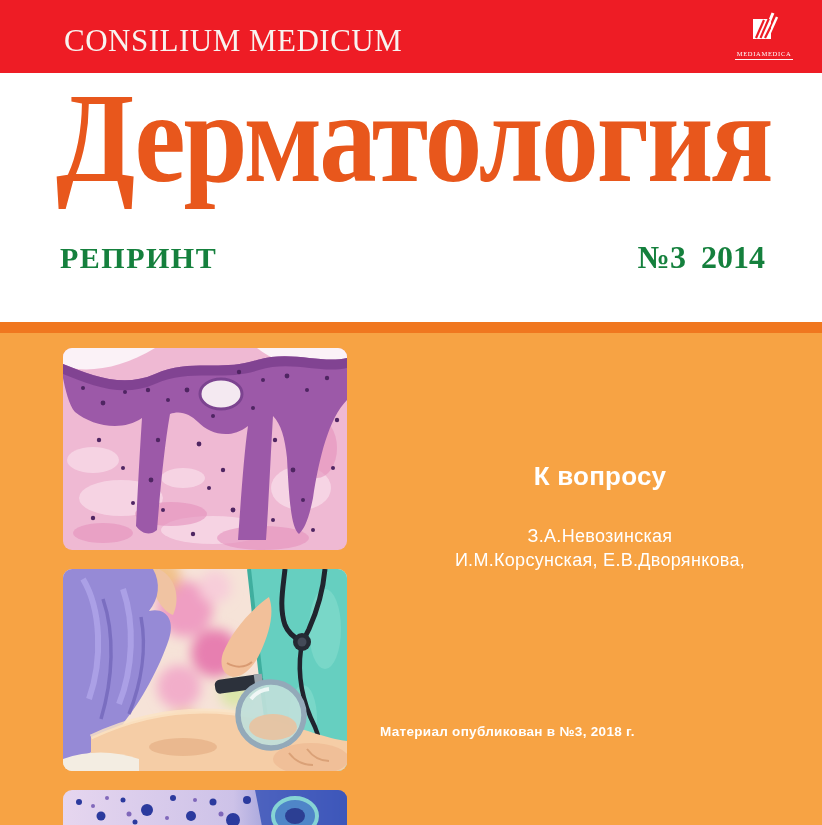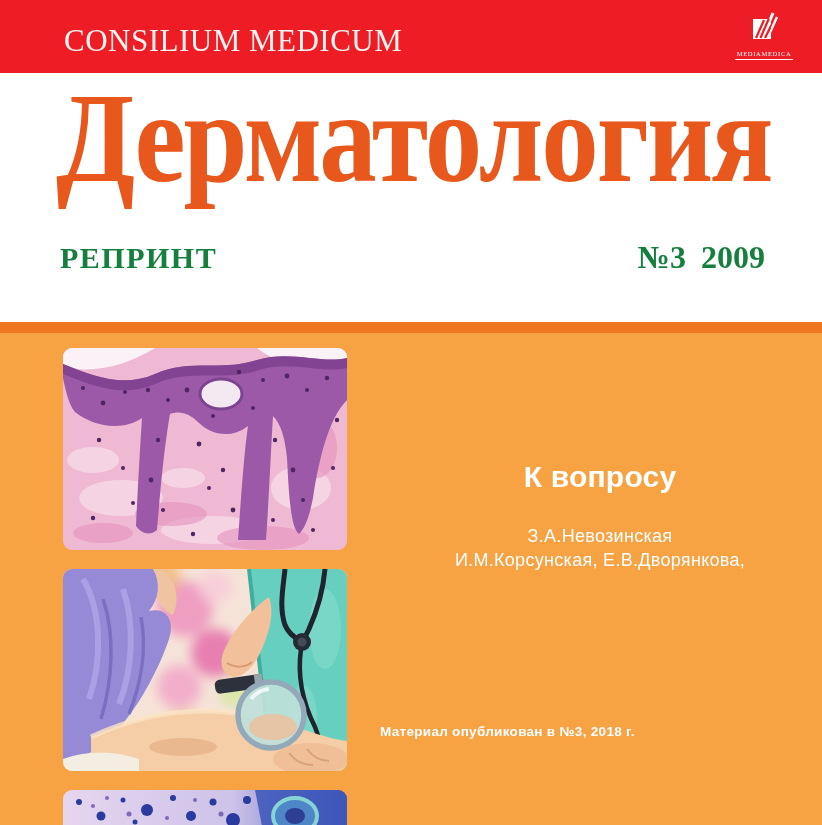--- a/index.html
+++ b/index.html
@@ -41,21 +41,21 @@
   
   .stripe{position:absolute;left:0;top:322px;width:822px;height:11px;background:#f0771f;}
   .orange-area{position:absolute;left:0;top:333px;width:822px;height:492px;background:#f7a344;}
   
   .photos{position:absolute;left:63px;top:348px;width:284px;}
   .photo{margin:0;border-radius:9px;overflow:hidden;display:block;line-height:0;}
   .photo + .photo{margin-top:19px;}
   .photo svg{display:block;}
   
   .article{position:absolute;left:380px;top:456px;width:440px;text-align:center;color:#ffffff;}
-  .article-title-line{font-size:30px;line-height:41px;font-weight:bold;letter-spacing:.2px;}
+  .article-title-line{font-size:26px;line-height:41px;font-weight:bold;letter-spacing:.2px;}
   .authors{margin-top:27px;font-size:18px;line-height:24px;letter-spacing:.3px;}
   .pub-note{
     position:absolute;left:380px;top:724px;width:440px;
     color:#ffffff;font-size:13.5px;font-weight:bold;letter-spacing:.3px;
   }
 </style>
 </head>
 <body>
 
 <div class="page">
@@ -81,21 +81,21 @@
       <span class="logo-text">MEDIAMEDICA</span>
     </div>
   </header>
 
   <section class="white-band">
     <h1 class="journal-title">Дерматология</h1>
     <div class="issue-row">
       <span class="edition-label">РЕПРИНТ</span>
       <span class="issue-group">
         <span>№3</span>
-        <span>2009</span>
+        <span>2014</span>
       </span>
     </div>
   </section>
 
   <div class="stripe"></div>
   <div class="orange-area"></div>
 
   <div class="photos">
 
     <figure class="photo">

